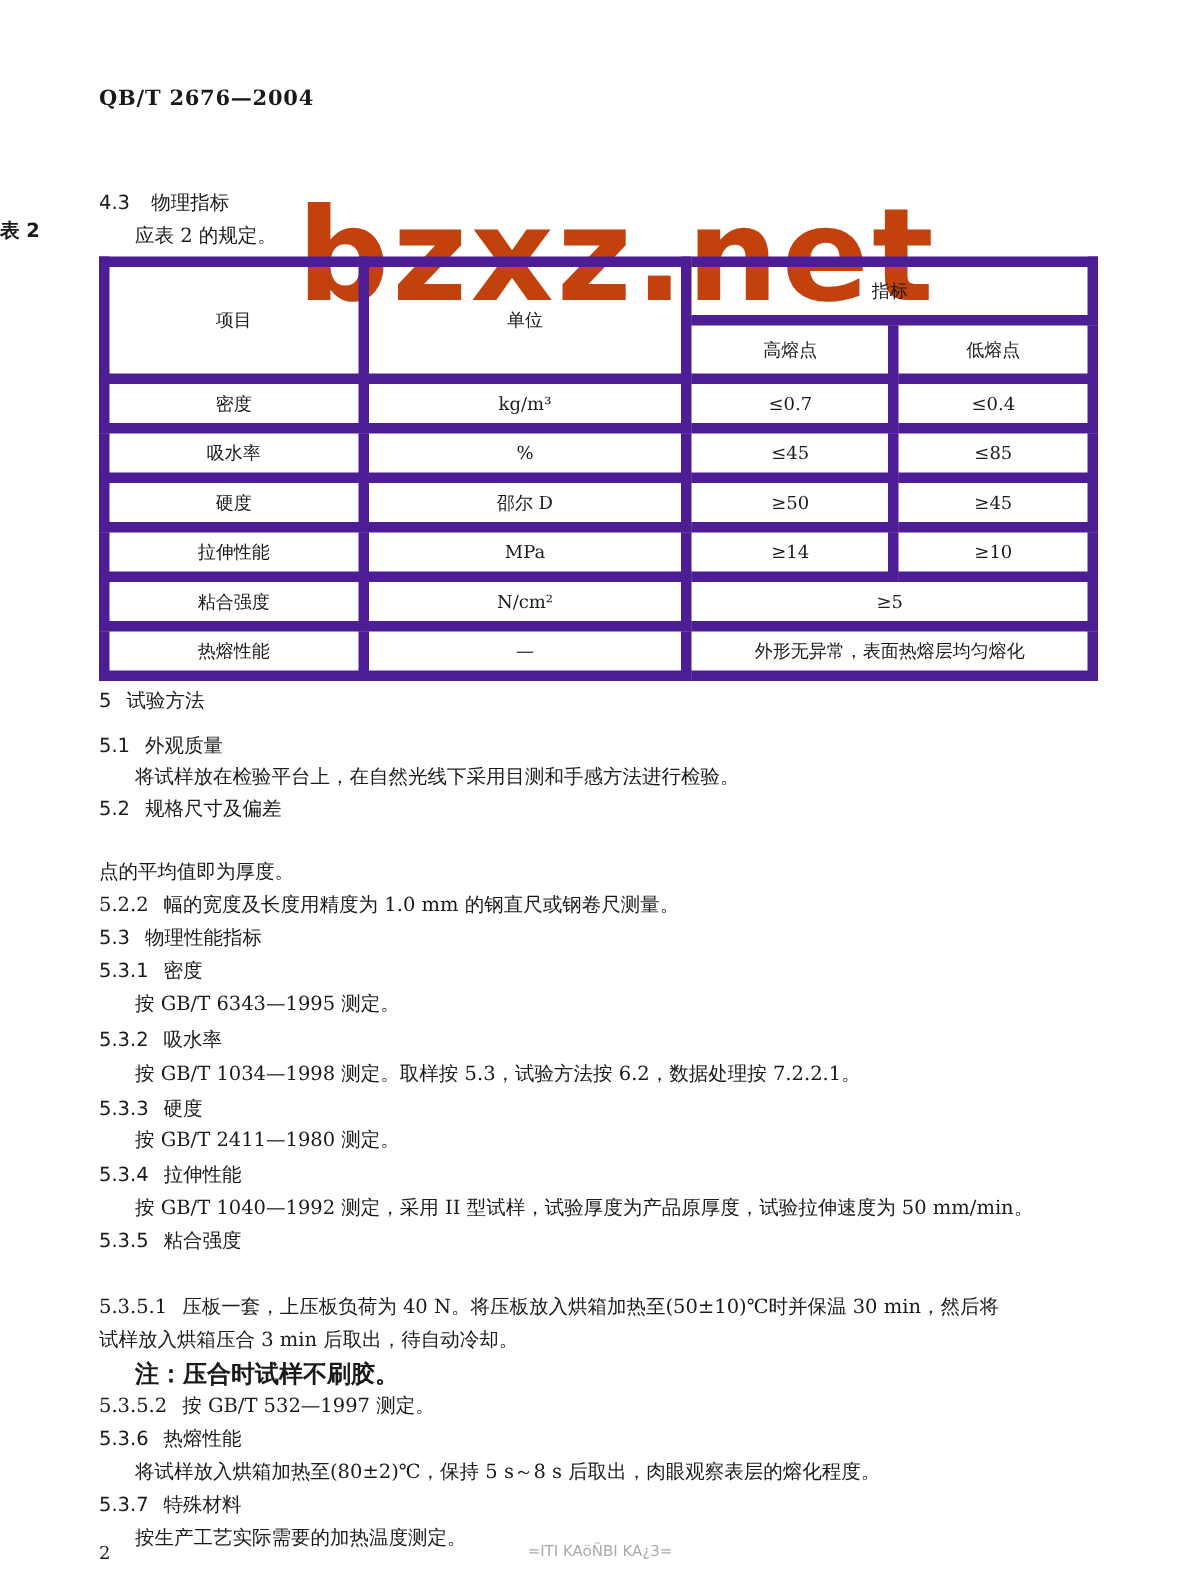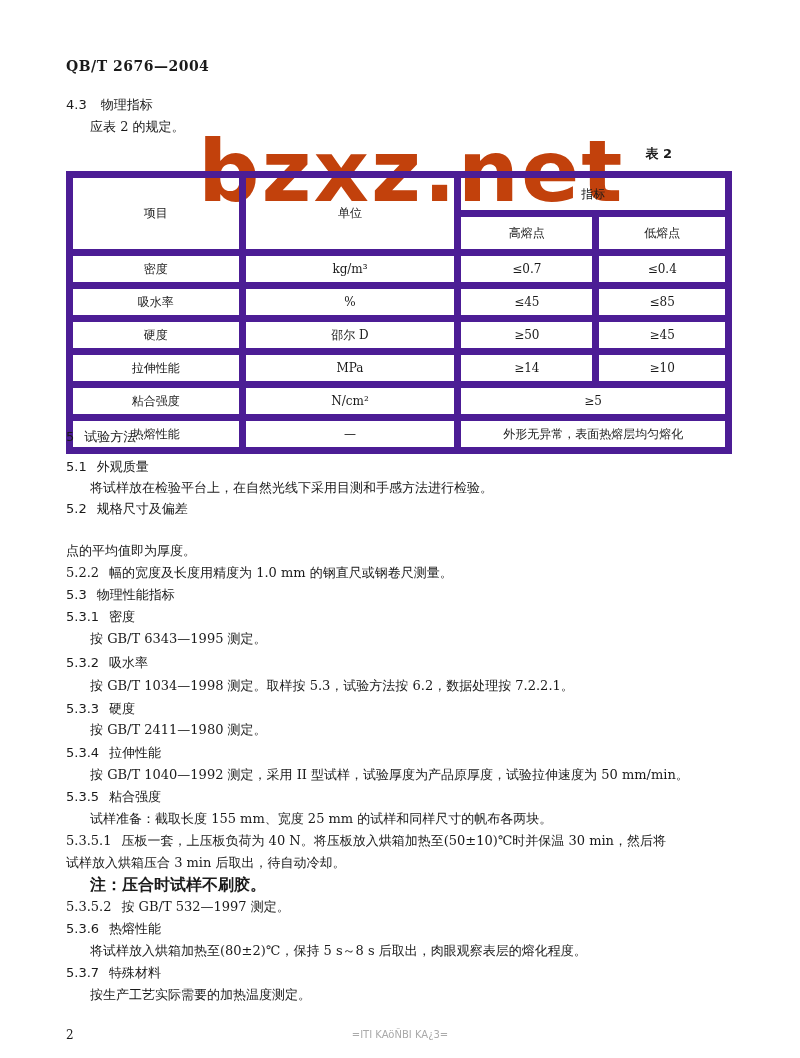--- a/index.html
+++ b/index.html
@@ -13,26 +13,26 @@
     position: absolute; left: 198px; top: 128px;
     font-family: "DejaVu Sans", "Liberation Sans", sans-serif;
     font-weight: bold; font-size: 86px; letter-spacing: 2px;
     color: #c2410c; z-index: 0; line-height: 1;
   }
   .std-code {
     position: absolute; left: 66px; top: 58px;
     font-size: 14px; font-weight: bold; letter-spacing: 0.5px; z-index: 2;
   }
   .line {
-    position: absolute; font-size: 13px; line-height: 17px; white-space: nowrap; z-index: 2;
+    position: absolute; font-size: 13px; line-height: 17px; white-space: nowrap; z-index: 2; margin-top: 31px;
   }
   .line .num { display: inline-block; margin-right: 10px; }
   .heading { font-family: "DejaVu Sans", "Liberation Sans", sans-serif; }
   .table-title {
-    position: absolute; left: 0; width: 672px; top: 145px; text-align: right;
+    position: absolute; left: 0; width: 672px; top: 145px; text-align: left;
     font-size: 13px; font-weight: bold; z-index: 2;
     font-family: "DejaVu Sans", "Liberation Sans", sans-serif;
   }
   table.spec {
     position: absolute; left: 66px; top: 171px; width: 666px;
     border-collapse: collapse; z-index: 2; font-size: 12px;
   }
   table.spec td, table.spec th {
     border: 7px solid #4c1d95; text-align: center; font-weight: normal;
     height: 26px; padding: 0;
@@ -147,21 +147,20 @@
     <span class="num">5.3.3</span><span>硬度</span>
   </div>
   <div class="line" style="left:90px; top:721px;">按 GB/T 2411—1980 测定。</div>
   <div class="line heading" style="left:66px; top:744px;">
     <span class="num">5.3.4</span><span>拉伸性能</span>
   </div>
   <div class="line" style="left:90px; top:766px;">按 GB/T 1040—1992 测定，采用 II 型试样，试验厚度为产品原厚度，试验拉伸速度为 50 mm/min。</div>
   <div class="line heading" style="left:66px; top:788px;">
     <span class="num">5.3.5</span><span>粘合强度</span>
   </div>
-  <div class="line" style="left:90px; top:810px;">试样准备：截取长度 155 mm、宽度 25 mm 的试样和同样尺寸的帆布各两块。</div>
   <div class="line" style="left:66px; top:832px;">
     <span class="num">5.3.5.1</span><span>压板一套，上压板负荷为 40 N。将压板放入烘箱加热至(50±10)℃时并保温 30 min，然后将</span>
   </div>
   <div class="line" style="left:66px; top:854px;">试样放入烘箱压合 3 min 后取出，待自动冷却。</div>
   <div class="line" style="left:90px; top:876px; font-size:16px;font-weight:bold;">注：压合时试样不刷胶。</div>
   <div class="line" style="left:66px; top:898px;text-align:center;">
     <span class="num">5.3.5.2</span><span>按 GB/T 532—1997 测定。</span>
   </div>
   <div class="line heading" style="left:66px; top:920px;">
     <span class="num">5.3.6</span><span>热熔性能</span>

